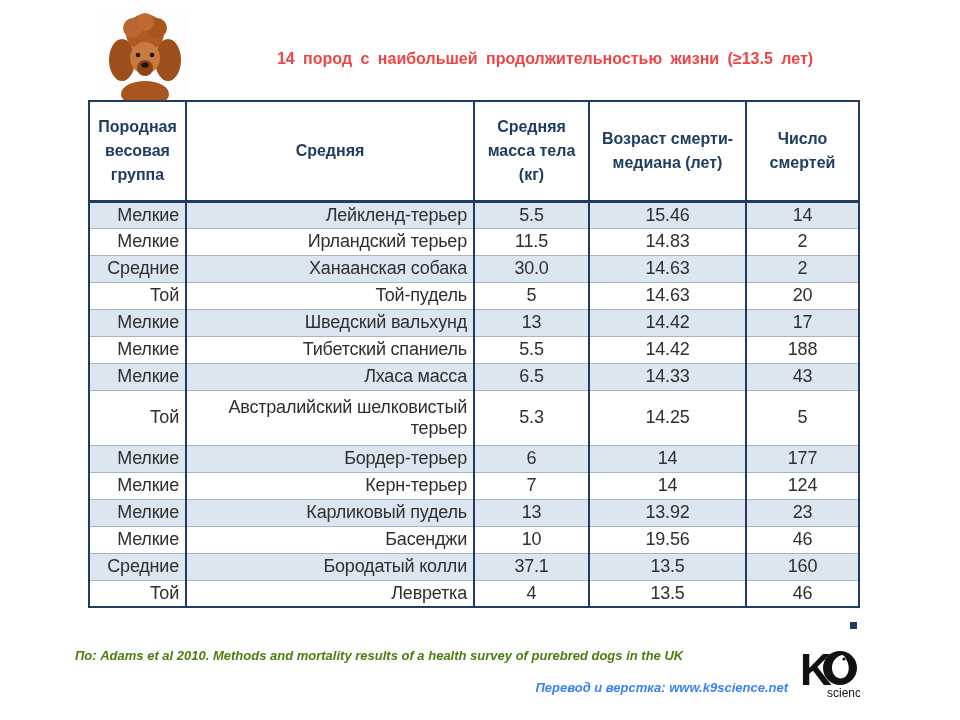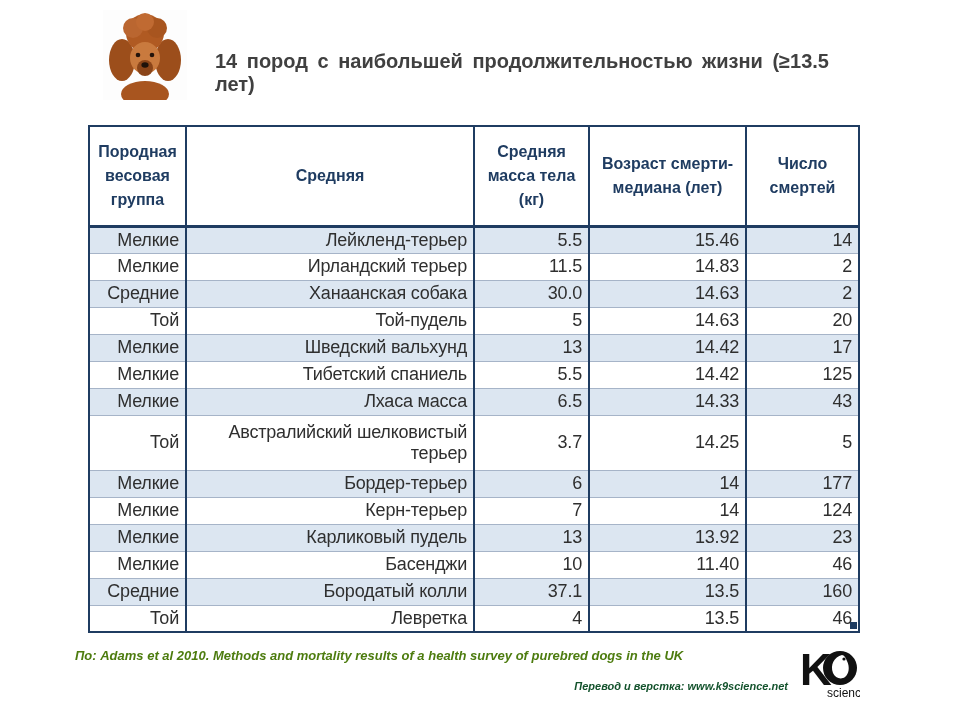--- a/index.html
+++ b/index.html
@@ -10,62 +10,61 @@
   }
   *{margin:0;padding:0;box-sizing:border-box;}
   html,body{background:#fff;}
   body{font-family:"Liberation Sans",sans-serif;}
   .slide{position:relative;width:960px;height:720px;background:#fff;overflow:hidden;}
 
   .poodle{position:absolute;left:103px;top:10px;width:84px;height:90px;}
 
   .title{
     position:absolute;left:215px;top:50px;width:660px;
-    font-size:20px;font-weight:bold;color:#404040;word-spacing:4px;
+    font-size:16px;font-weight:bold;color:#ef4444;word-spacing:4px;text-align:center;
   }
 
   table.breeds{
     position:absolute;left:88px;top:100px;width:770px;
     border-collapse:collapse;table-layout:fixed;
     border:2px solid var(--navy);
-    margin-top:25px;
   }
   table.breeds th{
     border:2px solid var(--navy);
     border-bottom:3px solid var(--navy);
     color:var(--navy);font-weight:bold;font-size:16px;line-height:1.5;
     text-align:center;vertical-align:middle;height:100px;background:#fff;
     padding:2px 3px;
   }
   table.breeds td{
     border-left:2px solid var(--navy);
     border-right:2px solid var(--navy);
     border-top:1px solid var(--lightline);
     border-bottom:1px solid var(--lightline);
     font-size:18px;color:var(--bodytext);letter-spacing:-0.2px;
     height:27px;vertical-align:middle;padding:1px 6px;
     overflow:hidden;
   }
   table.breeds tr.tall td{height:55px;}
   table.breeds tr.alt td{background:var(--stripe);}
   td.txt{text-align:right;}
-  td.num{text-align:right;padding-right:8px;}
+  td.num{text-align:center;padding-right:8px;}
 
   .autofill-handle{
     position:absolute;left:850px;top:622px;width:7px;height:7px;
     background:var(--navy);
   }
 
   .source{
     position:absolute;left:75px;top:648px;width:720px;
     font-size:13px;font-weight:bold;font-style:italic;color:#4d7c0f;
   }
   .credit{
     position:absolute;right:172px;top:680px;width:500px;text-align:right;
-    font-size:11px;font-weight:bold;font-style:italic;color:#14532d;
+    font-size:13px;font-weight:bold;font-style:italic;color:#3b82f6;
   }
   .logo{position:absolute;left:800px;top:645px;width:60px;height:58px;}
 </style>
 </head>
 <body>
 
 <div class="slide">
 
   <svg class="poodle" viewBox="0 0 84 90" aria-hidden="true">
     <rect x="0" y="0" width="84" height="90" fill="#fdfdfd"></rect>
@@ -136,33 +135,33 @@
           <td class="txt">Шведский вальхунд</td>
           <td class="num">13</td>
           <td class="num">14.42</td>
           <td class="num">17</td>
         </tr>
         <tr>
           <td class="txt">Мелкие</td>
           <td class="txt">Тибетский спаниель</td>
           <td class="num">5.5</td>
           <td class="num">14.42</td>
-          <td class="num">125</td>
+          <td class="num">188</td>
         </tr>
         <tr class="alt">
           <td class="txt">Мелкие</td>
           <td class="txt">Лхаса масса</td>
           <td class="num">6.5</td>
           <td class="num">14.33</td>
           <td class="num">43</td>
         </tr>
         <tr class="tall">
           <td class="txt">Той</td>
           <td class="txt">Австралийский шелковистый терьер</td>
-          <td class="num">3.7</td>
+          <td class="num">5.3</td>
           <td class="num">14.25</td>
           <td class="num">5</td>
         </tr>
         <tr class="alt">
           <td class="txt">Мелкие</td>
           <td class="txt">Бордер-терьер</td>
           <td class="num">6</td>
           <td class="num">14</td>
           <td class="num">177</td>
         </tr>
@@ -177,21 +176,21 @@
           <td class="txt">Мелкие</td>
           <td class="txt">Карликовый пудель</td>
           <td class="num">13</td>
           <td class="num">13.92</td>
           <td class="num">23</td>
         </tr>
         <tr>
           <td class="txt">Мелкие</td>
           <td class="txt">Басенджи</td>
           <td class="num">10</td>
-          <td class="num">11.40</td>
+          <td class="num">19.56</td>
           <td class="num">46</td>
         </tr>
         <tr class="alt">
           <td class="txt">Средние</td>
           <td class="txt">Бородатый колли</td>
           <td class="num">37.1</td>
           <td class="num">13.5</td>
           <td class="num">160</td>
         </tr>
         <tr>

